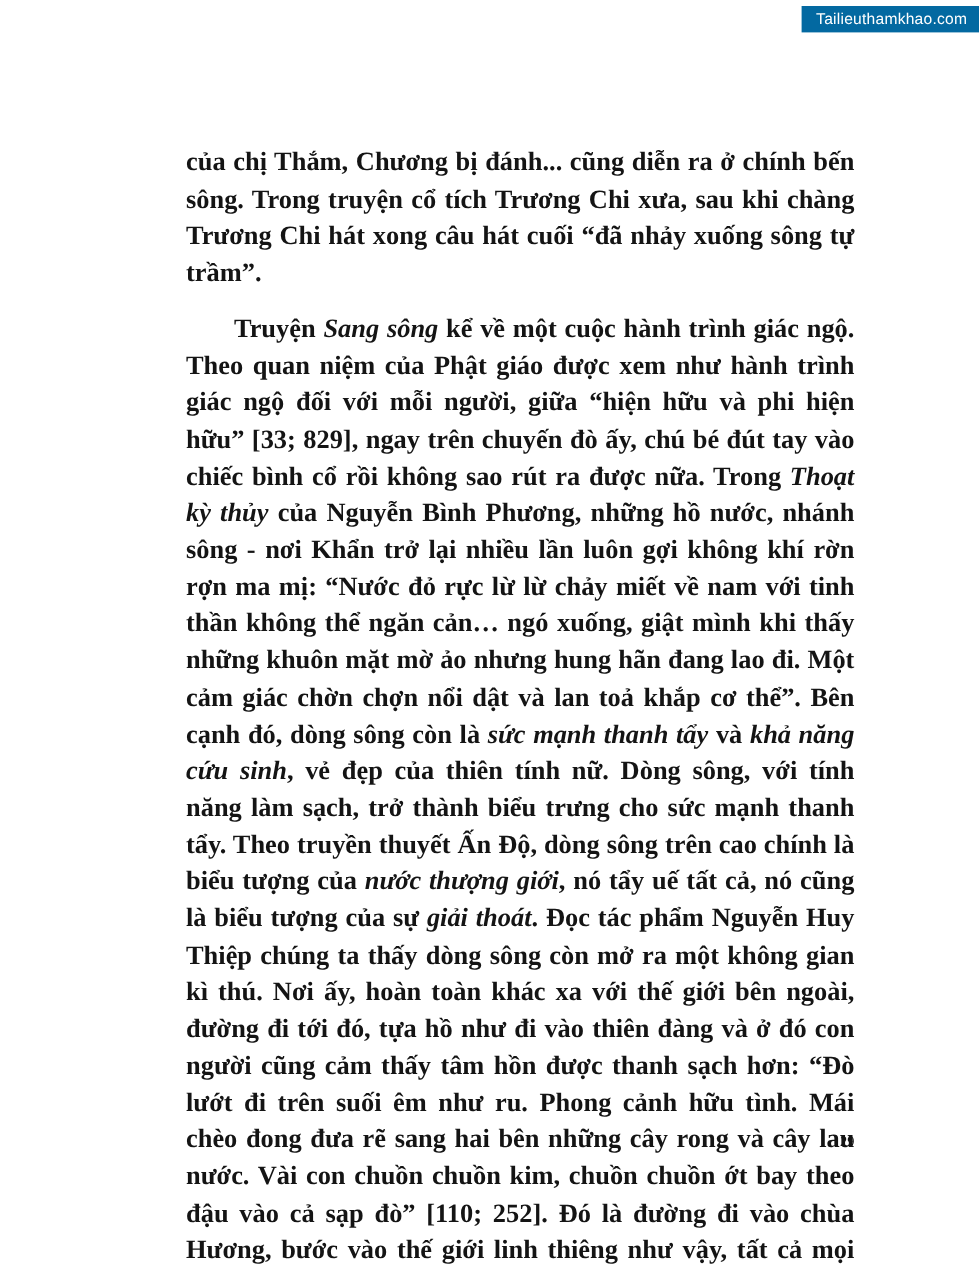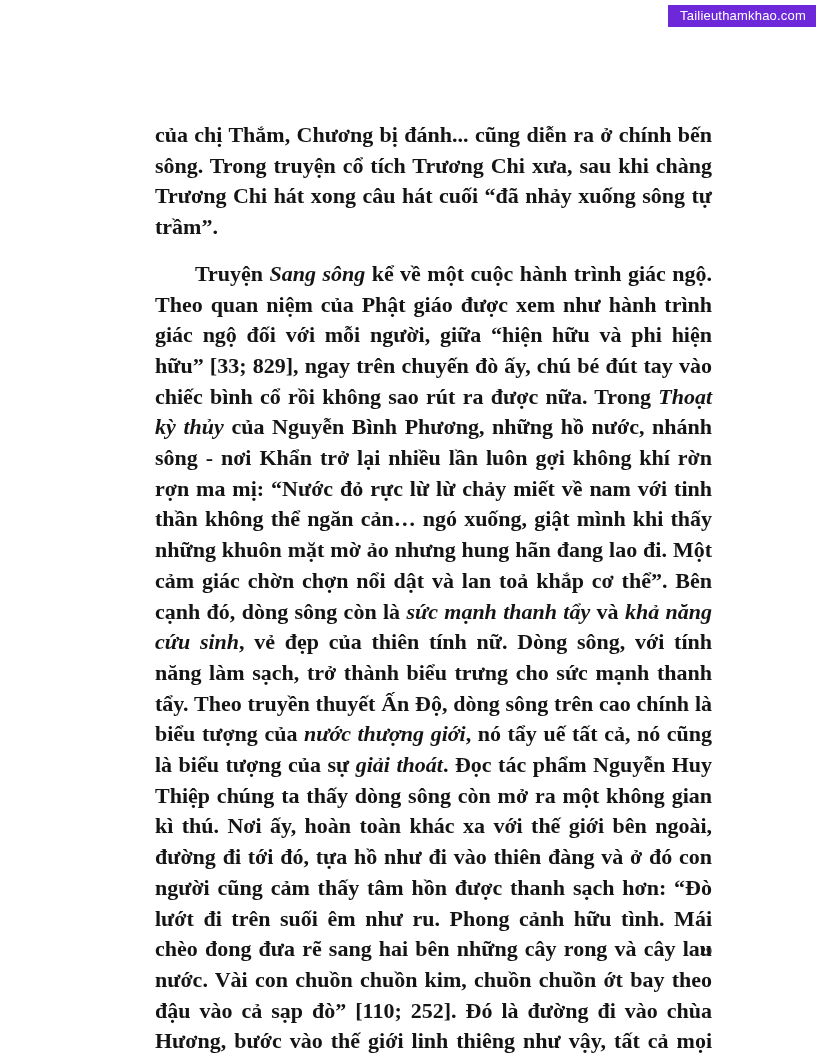--- a/index.html
+++ b/index.html
@@ -11,21 +11,21 @@
   }
   .page {
     position: relative;
     width: 816px; height: 1056px;
     background: #ffffff;
     overflow: hidden;
   }
   .watermark {
     position: absolute;
     top: 5px; right: 0;
-    background: #6d28d9;
+    background: #0369a1;
     color: #ffffff;
     font-family: "Liberation Sans", sans-serif;
     font-size: 13px;
     line-height: 1;
     padding: 4px 10px 5px 12px;
     letter-spacing: 0.2px;
   }
   .text-block {
     position: absolute;
     top: 120px; left: 155px;

